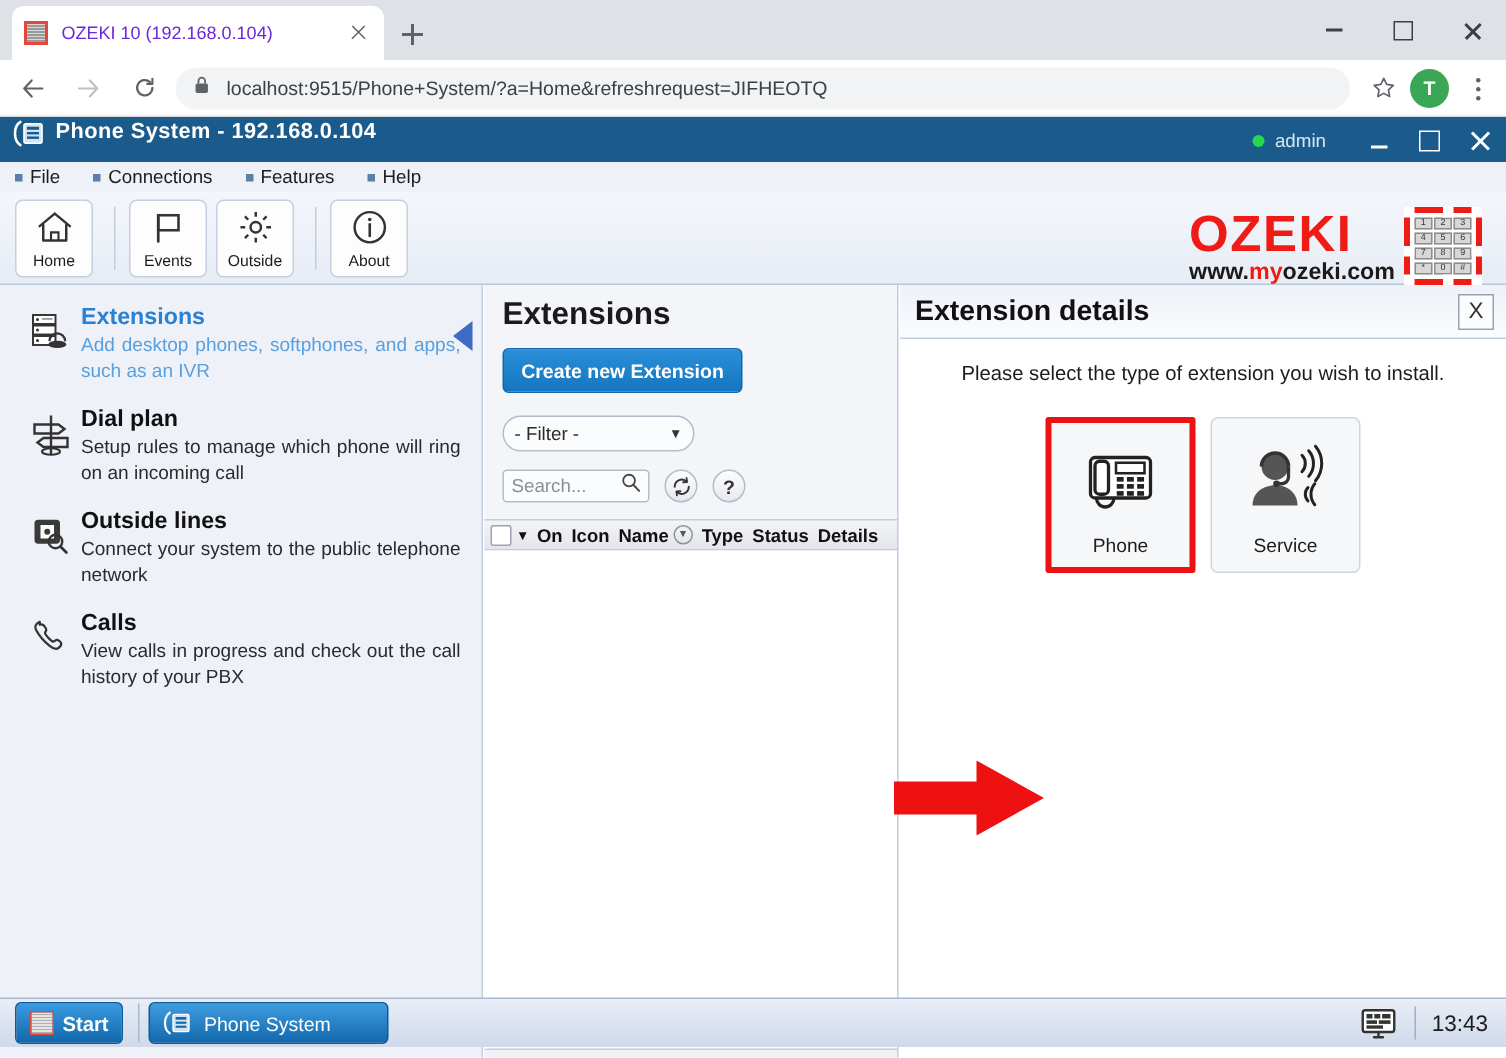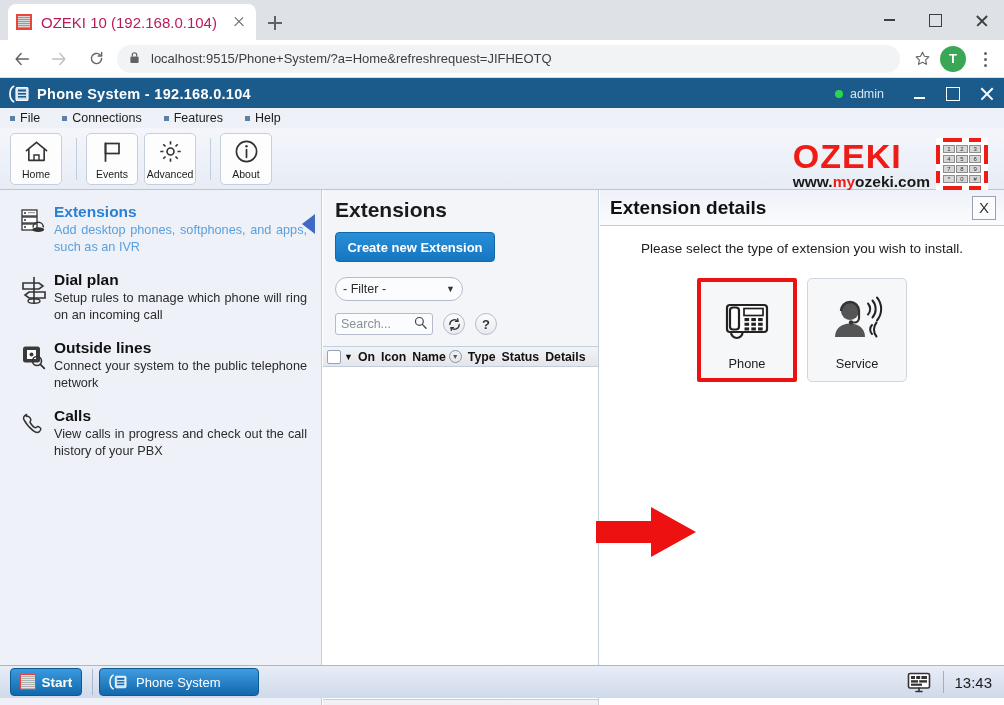--- a/index.html
+++ b/index.html
@@ -21,21 +21,21 @@
     background: #ffffff; border-radius: 8px 8px 0 0;
     display: flex; align-items: center; padding: 0 8px;
   }
   .tab-favicon {
     width: 16px; height: 16px; flex: 0 0 16px; margin-right: 9px;
     border: 2px solid #e8453c; background:
       repeating-linear-gradient(0deg,#9a9a9a 0 1px,#d8d8d8 1px 2px),
       repeating-linear-gradient(90deg,#9a9a9a 0 1px,#d8d8d8 1px 2px);
   }
   .tab-title {
-    font-size: 15px; color: #be185d; white-space: nowrap;
+    font-size: 12px; color: #6d28d9; white-space: nowrap;
     overflow: hidden; text-overflow: ellipsis; flex: 1 1 auto;
   }
   .tab-close {
     flex: 0 0 18px; width: 18px; height: 18px; position: relative;
     cursor: pointer;
   }
   .tab-close::before, .tab-close::after {
     content: ""; position: absolute; left: 3px; top: 8px;
     width: 12px; height: 1.4px; background: #5f6368;
   }
@@ -97,21 +97,21 @@
   .kebab span:nth-child(2){ top: 13px; }
   .kebab span:nth-child(3){ top: 19px; }
 
   
   .app {
     position: absolute; left: 0; top: 78px; width: 1004px; height: 627px;
     background: #eef1f8; border-top: 2px solid #1d5d8e;
   }
   .app-titlebar {
     position: absolute; left: 0; top: 0; width: 1004px; height: 28px;
-    background: #1b5b8c; display: flex; align-items: center;
+    background: #1b5b8c; display: flex; align-items: flex-start;
   }
   .app-title-icon { width: 22px; height: 18px; margin-left: 8px; flex:0 0 22px; }
   .app-title-text {
     color: #ffffff; font-size: 14.5px; font-weight: bold;
     margin-left: 7px; letter-spacing: .3px;
   }
   .app-title-right { margin-left: auto; display: flex; align-items: center; }
   .admin-dot {
     width: 8px; height: 8px; border-radius: 50%; background: #28d74b; margin-right: 7px;
   }
@@ -462,21 +462,21 @@
         </div>
         <div class="tb-btn">
           <span class="tb-ico">
             <svg width="25" height="25" viewBox="0 0 26 26">
               <g stroke="#333" stroke-width="1.7" fill="none">
                 <circle cx="13" cy="13" r="3.6"></circle>
                 <path d="M13 2.4v3.3M13 20.3v3.3M2.4 13h3.3M20.3 13h3.3M5.5 5.5l2.3 2.3M18.2 18.2l2.3 2.3M20.5 5.5l-2.3 2.3M7.8 18.2l-2.3 2.3"></path>
               </g>
             </svg>
           </span>
-          <span class="tb-lbl">Advanced</span>
+          <span class="tb-lbl">Outside</span>
         </div>
       </div>
       <div class="tb-sep" style="left:210px;"></div>
       <div class="tb-group" style="left:220px;">
         <div class="tb-btn">
           <span class="tb-ico">
             <svg width="25" height="25" viewBox="0 0 26 26">
                 <circle cx="13" cy="13" r="10.5" stroke="#333" stroke-width="1.7" fill="none"></circle>
                 <circle cx="13" cy="7.6" r="1.25" fill="#333"></circle>
                 <path d="M13 11v8" stroke="#333" stroke-width="1.8" stroke-linecap="round"></path>

